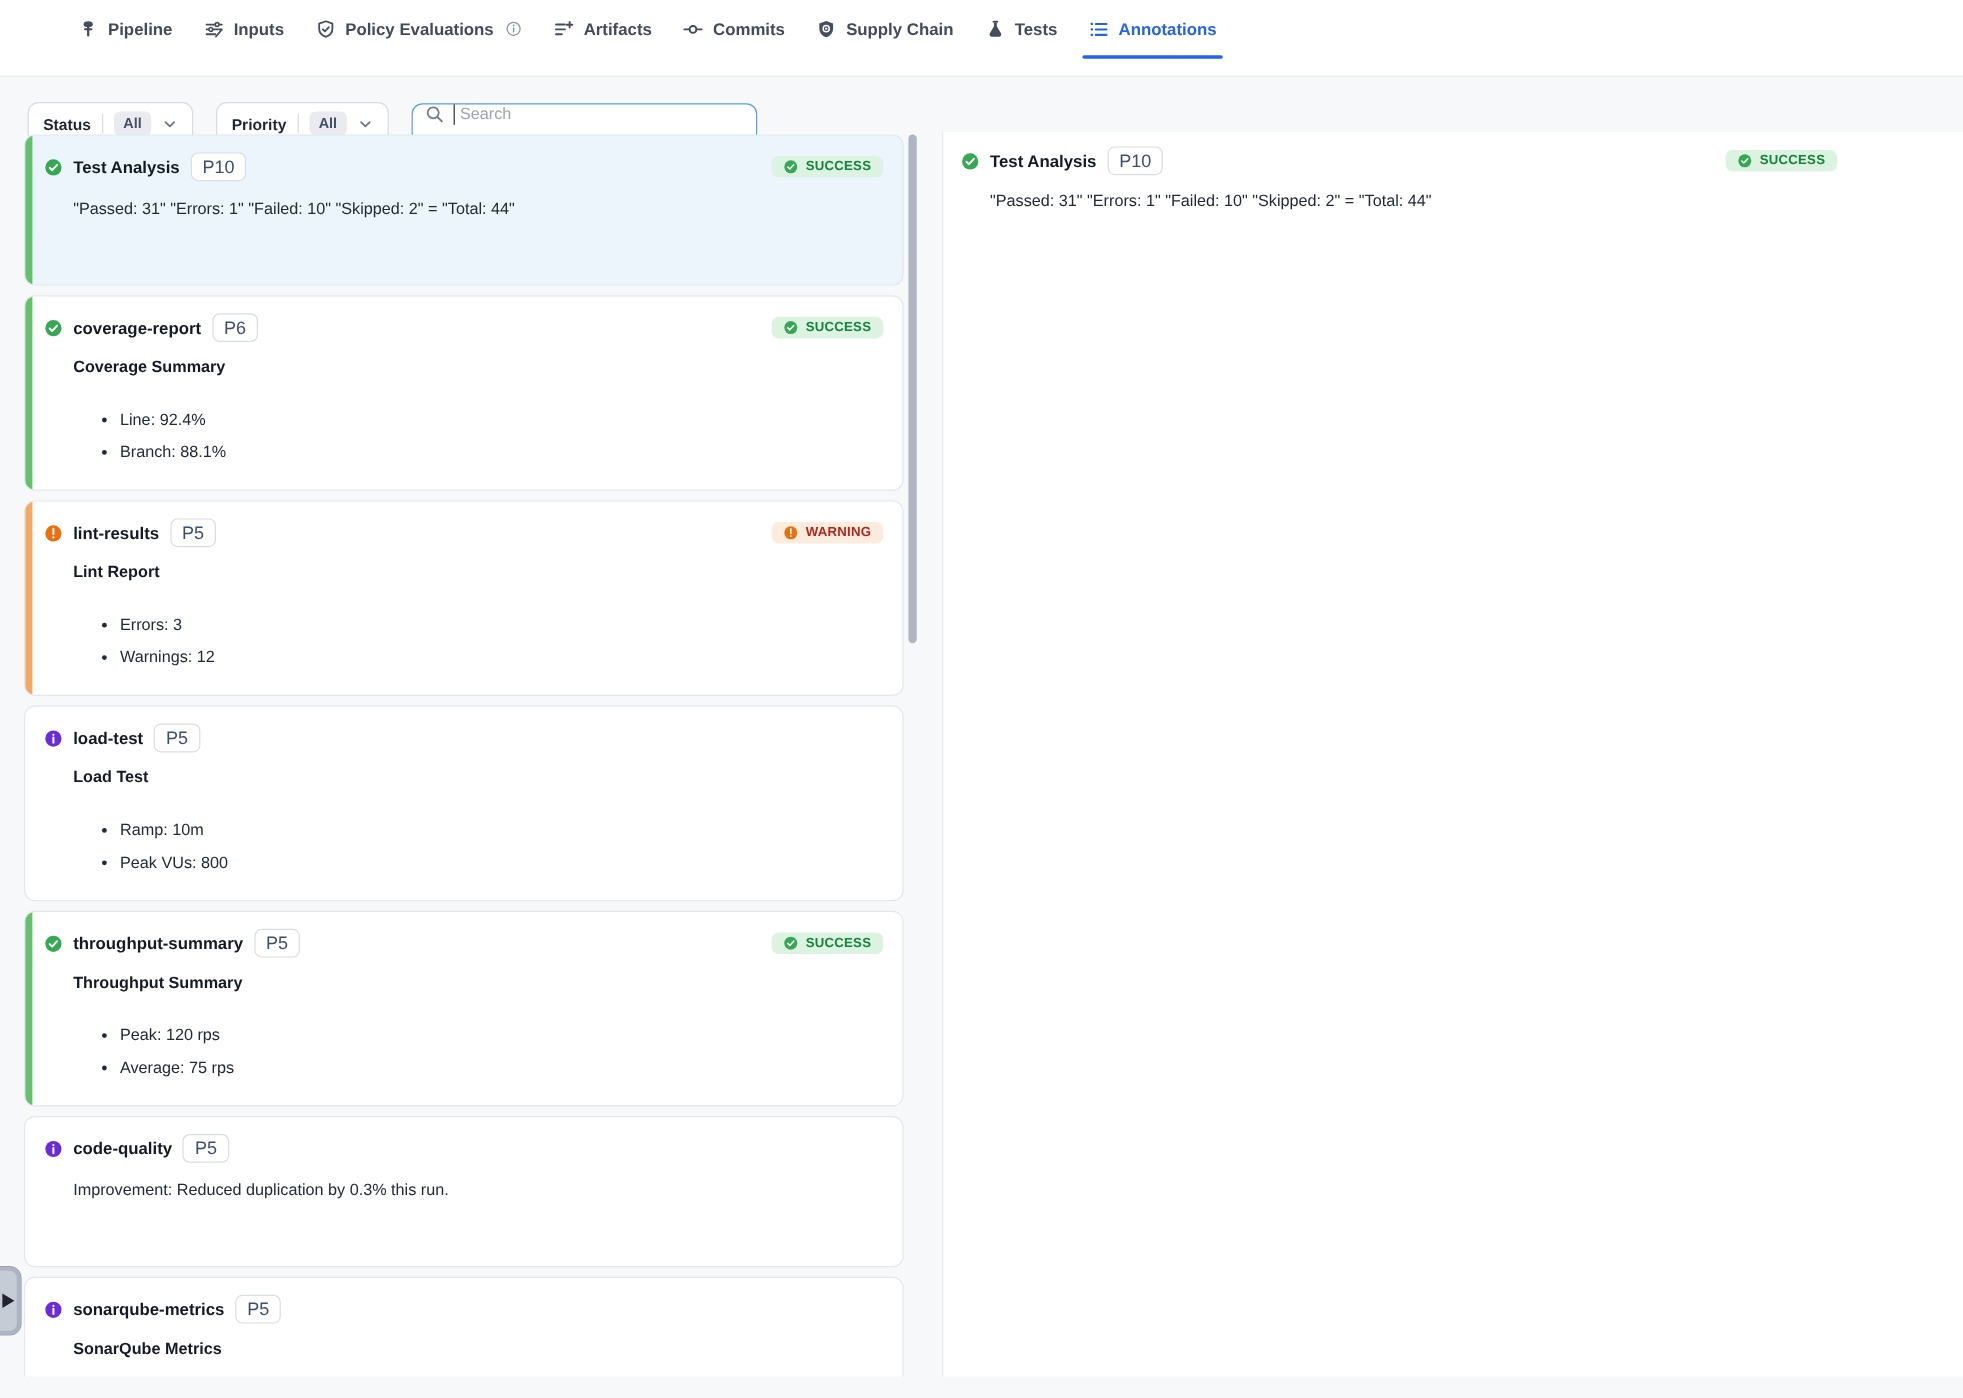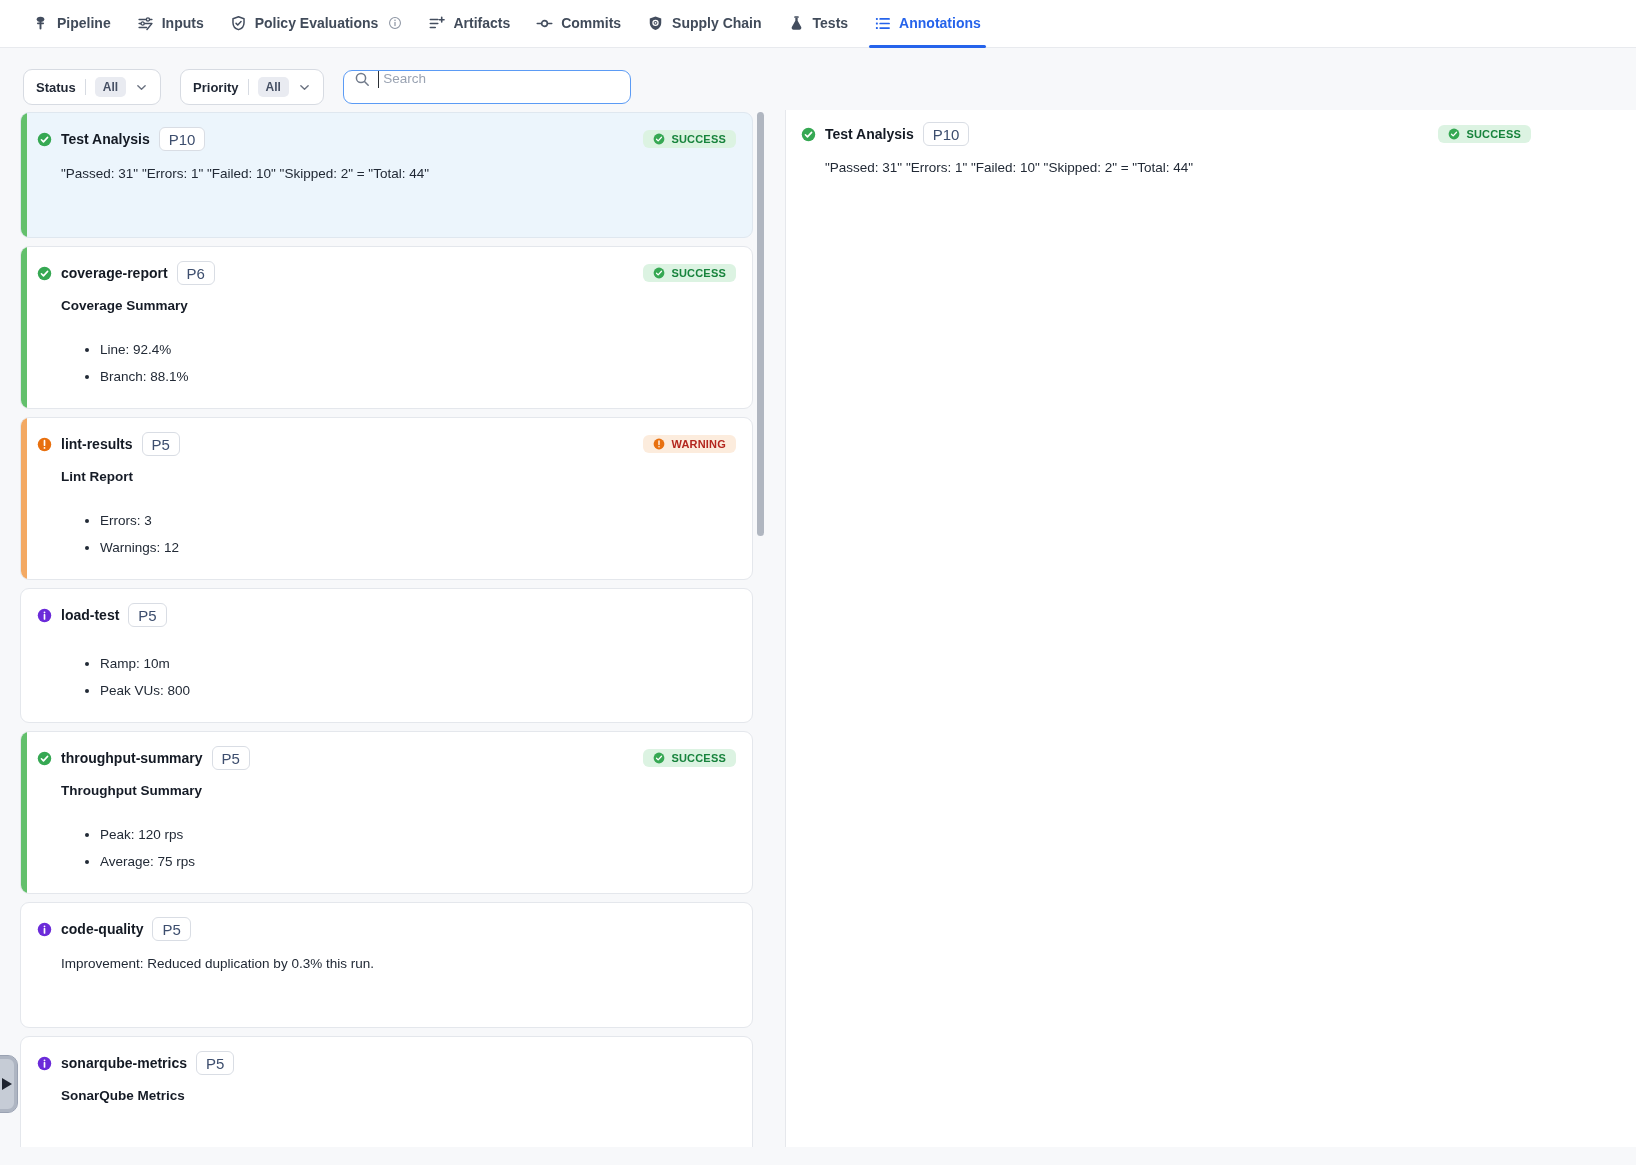--- a/index.html
+++ b/index.html
@@ -5,22 +5,22 @@
   * { box-sizing: border-box; }
   html, body { margin:0; padding:0; background:#f7f8fa; }
   body {
     width:1636px; height:1165px; position:relative; overflow:hidden;
     font-family:"Liberation Sans", sans-serif; color:#1a2230;
   }
   svg { display:block; }
 
   
   .topnav {
-    height:48px; background:#fff; border-bottom:1px solid #e8eaee;
-    display:flex; align-items:flex-end; padding-left:19px; position:relative; z-index:2;
+    height:64px; background:#fff; border-bottom:1px solid #e8eaee;
+    display:flex; align-items:flex-start; padding-left:52px; position:relative; z-index:2;
   }
   .tab {
     display:flex; align-items:center; gap:8px; padding:0 13px; height:48px;
     font-size:14px; font-weight:600; color:#414b5a; position:relative;
     background:none; border:none; font-family:inherit; cursor:pointer; white-space:nowrap;
   }
   .tab .t-icon { color:#434d5e; }
   .tab.active { color:var(--accent,#2563eb); }
   .tab.active .t-icon { color:var(--accent,#2563eb); }
   .tab.active::after {
@@ -327,20 +327,21 @@
               <svg width="15" height="15" viewBox="0 0 16 16">
                 <circle cx="8" cy="8" r="7.2" fill="var(--info-icon,#6b2bd9)"></circle>
                 <circle cx="8" cy="4.6" r="1" fill="#fff"></circle>
                 <path d="M8 7.1v4.6" stroke="#fff" stroke-width="1.8" stroke-linecap="round"></path>
               </svg>
             </span>
             <span class="card-title">load-test</span>
             <span class="p-badge">P5</span>
           </div>
           <div class="card-body">
+            <p class="b-head">Load Test</p>
             <ul>
               <li>Ramp: 10m</li>
               <li>Peak VUs: 800</li>
             </ul>
           </div>
         </article>
         <article class="card bar-success">
           <div class="card-head">
             <span>
               <svg width="15" height="15" viewBox="0 0 16 16">

